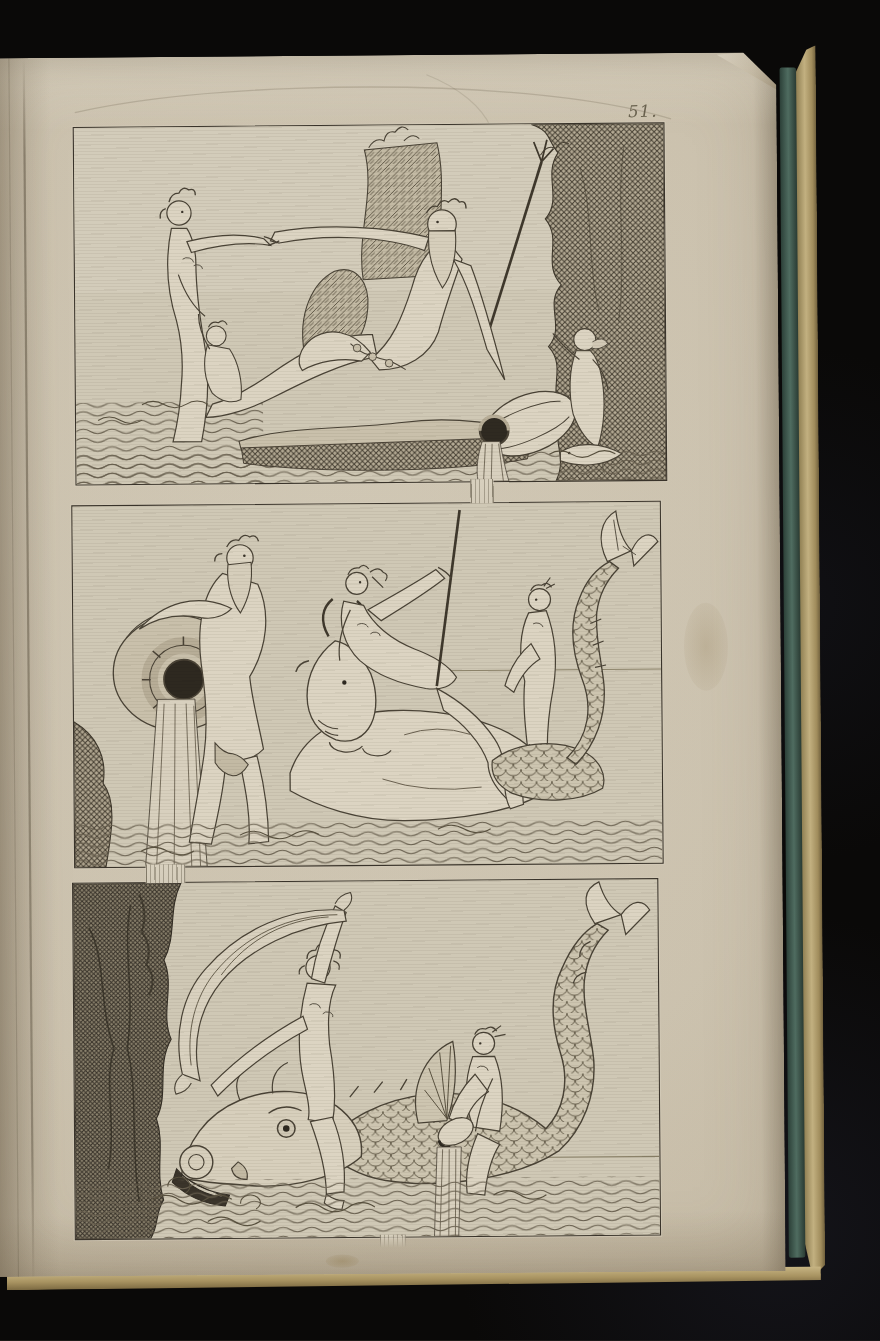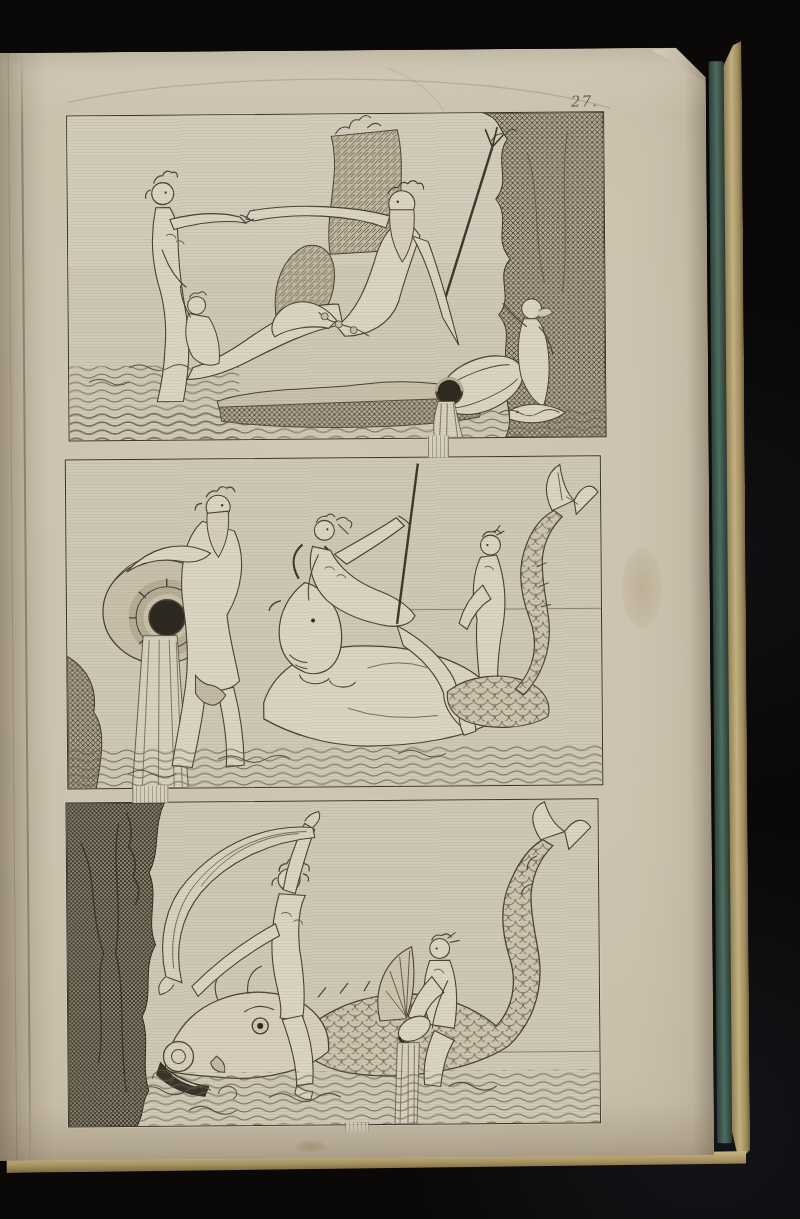--- a/index.html
+++ b/index.html
@@ -120,21 +120,21 @@
   <div class="fore-edge-gold-bottom"></div>
   <div class="cover-edge-teal"></div>
 
   <div class="page">
     <div class="page-inner-sheen"></div>
     <div class="gutter-shadow"></div>
     <div class="gutter-crease"></div>
     <div class="gutter-crease2"></div>
     <div class="corner-fold"></div>
 
-    <span class="page-number">27.</span>
+    <span class="page-number">51.</span>
 
     <svg class="margin-scratch" viewBox="0 0 560 60">
       <path d="M10,42 C120,18 300,16 420,28 C470,33 520,42 552,52" fill="none" stroke="rgba(80,70,52,.20)" stroke-width="1.2"></path>
       <path d="M330,10 C360,22 380,40 388,58" fill="none" stroke="rgba(80,70,52,.14)" stroke-width="1"></path>
     </svg>
     <div class="stain a"></div>
     <div class="stain b"></div>
     <div class="stain c"></div>
     <div class="stain d"></div>
 

